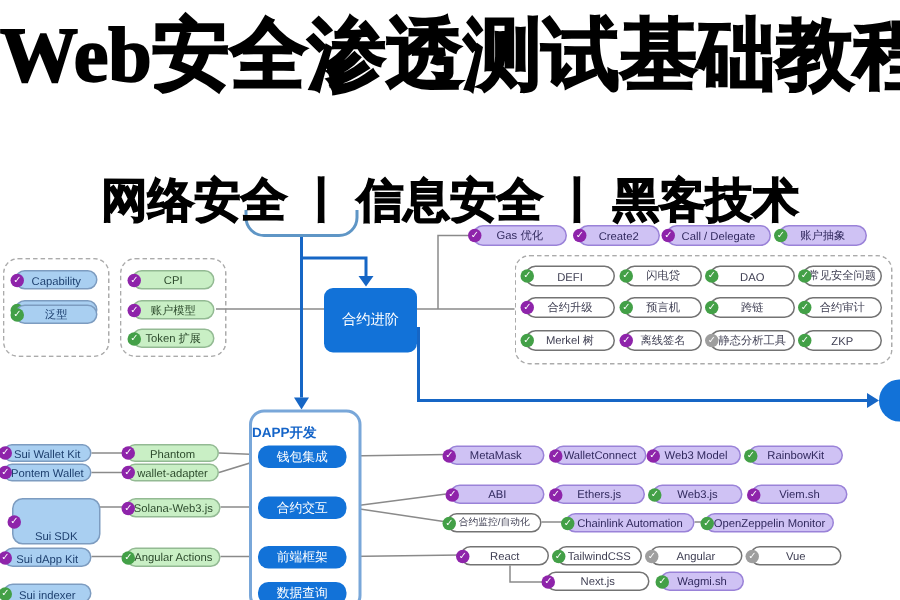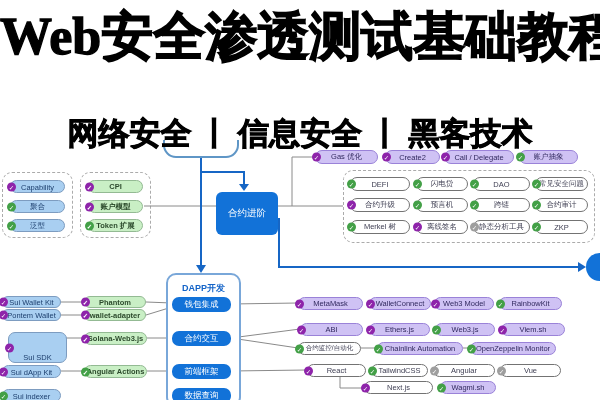--- a/index.html
+++ b/index.html
@@ -11,29 +11,29 @@
   .subtitle{position:absolute;left:0;top:86px;width:600px;text-align:center;font-family:"Liberation Serif",serif;
          font-weight:900;font-size:31px;color:#000;-webkit-text-stroke:0.9px #000;white-space:nowrap;margin-top:27px;}
   
   #diagram{position:absolute;left:0;top:0;width:600px;height:400px;}
   svg.wires{position:absolute;left:0;top:0;z-index:1;pointer-events:none;}
   .dashed-group{position:absolute;border:1px dashed #ababab;border-radius:10px;background:transparent;z-index:0;}
   .top-node{position:absolute;left:163px;top:124px;width:72px;height:30px;border:2px solid #5f96c6;border-radius:13px;background:#fff;z-index:2;}
   .main-node{position:absolute;background:var(--accent_blue,#1272D8);color:#fff;border-radius:6px;display:flex;
          align-items:center;justify-content:center;font-size:9.5px;z-index:3;}
   .container-box{position:absolute;border:2px solid #79a7d9;border-radius:10px;background:#fff;z-index:2;}
-  .container-label{position:absolute;width:100%;text-align:center;color:#1464c8;font-size:9px;font-weight:bold;}
+  .container-label{position:absolute;width:100%;text-align:left;color:#1464c8;font-size:9px;font-weight:bold;}
   .sub-node{position:absolute;background:var(--accent_blue,#1272D8);color:#fff;border-radius:7px;display:flex;
          align-items:center;justify-content:center;font-size:8.5px;z-index:3;height:15px;}
   .pill{position:absolute;height:13px;border:1px solid #737373;border-radius:7px;background:#fff;display:flex;
          align-items:center;justify-content:center;font-size:7.5px;color:#3e3e52;z-index:3;box-sizing:border-box;}
   .pill .lbl{white-space:nowrap;}
   .pill.xs{font-size:6.5px;}
   .pill.bl{background:var(--node_blue_fill,#A9CFF1);border-color:#7d9cc0;color:#1d3f6e;align-items:flex-end;}
-  .pill.gr{background:var(--node_green_fill,#C9EFC5);border-color:#93ba93;color:#2c4a2c;font-weight:bold;}
+  .pill.gr{background:var(--node_green_fill,#C9EFC5);border-color:#93ba93;color:#2c4a2c;}
   .pill.lv{background:var(--node_lavender_fill,#CFC2F4);border-color:#9a82d8;color:#31295e;}
   .ic{position:absolute;left:-4px;top:50%;transform:translateY(-50%);width:9px;height:9px;border-radius:50%;z-index:4;background:#9e9e9e;}
   .ic::after{content:"\2713";color:#fff;font-size:6.5px;line-height:9px;display:block;text-align:center;}
   .ic[data-icon="purple"]{background:var(--icon_purple,#8E24AA);}
   .ic[data-icon="green"]{background:var(--icon_green,#43A047);}
   .ic[data-icon="gray"]{background:var(--icon_gray,#9E9E9E);}
   .edge-node{position:absolute;left:586px;top:253px;width:27px;height:28px;background:var(--accent_blue,#1272D8);border-radius:50%;z-index:3;}
 </style>
 </head>
 <body>
@@ -79,21 +79,21 @@
 
     <div class="dashed-group" style="left:2px;top:172px;width:69px;height:64px"></div>
     <div class="pill bl" style="left:10px;top:180px;width:55px">
       <span class="ic" data-icon="purple"></span>
       <span class="lbl">Capability</span>
     </div>
     <div class="pill bl" style="left:10px;top:200px;width:55px">
       <span class="ic" data-icon="green"></span>
       <span class="lbl">聚合</span>
     </div>
-    <div class="pill bl" style="left:10px;top:219px;width:55px">
+    <div class="pill bl" style="left:10px;top:203px;width:55px">
       <span class="ic" data-icon="green"></span>
       <span class="lbl">泛型</span>
     </div>
 
     <div class="dashed-group" style="left:80px;top:172px;width:69px;height:64px"></div>
     <div class="pill gr" style="left:88px;top:180px;width:55px">
       <span class="ic" data-icon="purple"></span>
       <span class="lbl">CPI</span>
     </div>
     <div class="pill gr" style="left:88px;top:200px;width:55px">

